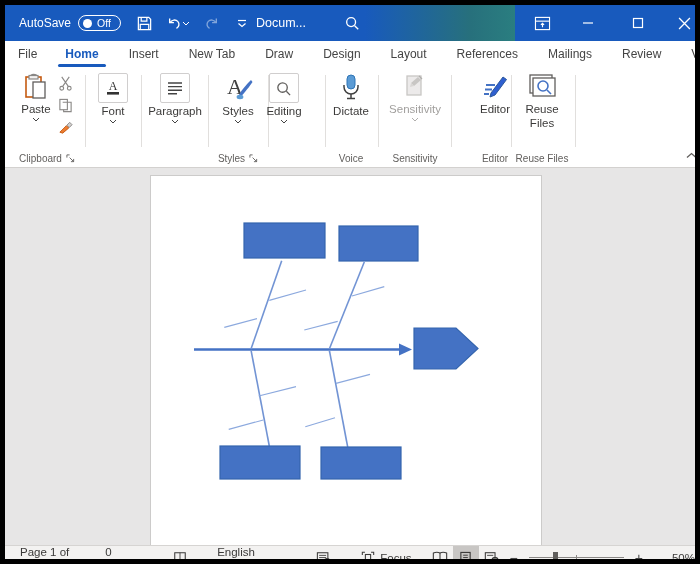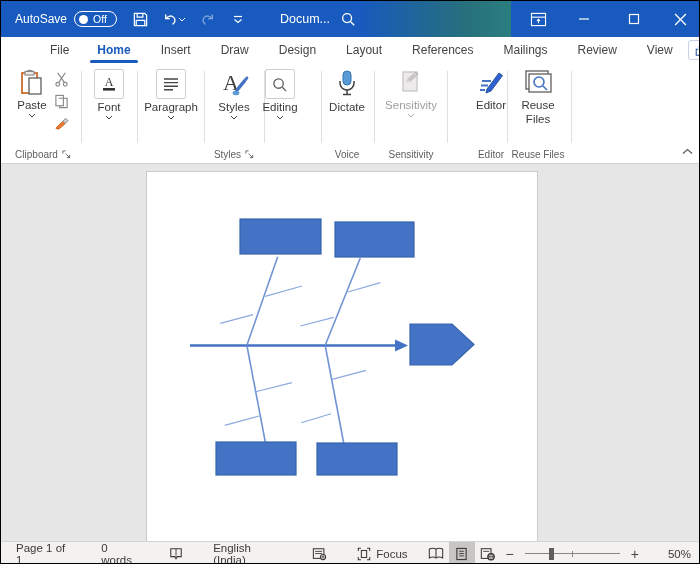--- a/index.html
+++ b/index.html
@@ -1,39 +1,39 @@
 <!DOCTYPE html>
 <html><head>
 <meta charset="utf-8">
 <style>
   * { margin:0; padding:0; box-sizing:border-box; }
   body { font-family:"Liberation Sans","DejaVu Sans",sans-serif; background:#999; }
   #app { position:relative; width:700px; height:564px; background:#b91c1c; overflow:hidden;
-         border:1px solid #000000; }
+         border:5px solid #000000; }
 
   
   .titlebar { position:absolute; left:0; top:0; width:700px; height:36px; background:#185abd; color:#fff;
               display:flex; align-items:center; }
   .teal-fade { position:absolute; left:360px; top:0; width:150px; height:36px;
                background:linear-gradient(90deg, rgba(24,90,189,0) 0%, #27707c 70%, #2a7e80 100%); }
   .tb-item { position:absolute; top:0; height:36px; display:flex; align-items:center; justify-content:center; color:#fff; }
   .autosave { left:14px; gap:7px; font-size:12px; }
   .as-toggle { display:flex; align-items:center; gap:5px; border:1px solid #fff; border-radius:9px;
                padding:1px 9px 1px 4px; font-size:10.5px; height:16px; }
   .as-knob { width:9px; height:9px; border-radius:50%; background:#fff; }
   .tbtn { width:30px; }
-  .title-text { left:264px; width:80px; font-size:12.5px; white-space:nowrap; }
+  .title-text { left:236px; width:80px; font-size:12.5px; white-space:nowrap; }
   .winbtn { width:42px; }
   .dim { opacity:.45; }
 
   
   .tabrow { position:absolute; left:0; top:36px; width:700px; height:26px; background:#fff;
             display:flex; align-items:stretch; font-size:12px; color:#444; }
   .tab { position:relative; display:flex; align-items:center; padding:0 15px; cursor:default; white-space:nowrap; }
-  .tab.first { padding:0 13px;margin-left:36px; }
+  .tab.first { padding:0 13px; }
   .tab.active { color:#185abd; font-weight:bold; }
   .tab.active::after { content:""; position:absolute; left:8px; right:8px; bottom:0; height:3px;
                        background:#185abd; border-radius:2px; }
   .tabsep { width:1px; height:13px; background:#d6d4d2; align-self:center; }
   .tab-right { margin-left:auto; display:flex; gap:8px; align-items:center; padding-right:10px; }
   .mini-btn { width:27px; height:20px; border:1px solid #c5d3e8; border-radius:3px;
               display:flex; align-items:center; justify-content:center; background:#fff; }
 
   
   .ribbon { position:absolute; left:0; top:62px; width:700px; height:101px; background:#fff;
@@ -150,20 +150,21 @@
     </div>
   </div>
 
   <div class="tabrow">
     <div class="tab first">File</div>
     <div class="tabsep"></div>
     <div class="tab active">Home</div>
     <div class="tabsep"></div>
     <div class="tab">Insert</div>
     <div class="tabsep"></div>
+    <div class="tab">New Tab</div>
     <div class="tabsep"></div>
     <div class="tab">Draw</div>
     <div class="tabsep"></div>
     <div class="tab">Design</div>
     <div class="tabsep"></div>
     <div class="tab">Layout</div>
     <div class="tabsep"></div>
     <div class="tab">References</div>
     <div class="tabsep"></div>
     <div class="tab">Mailings</div>

